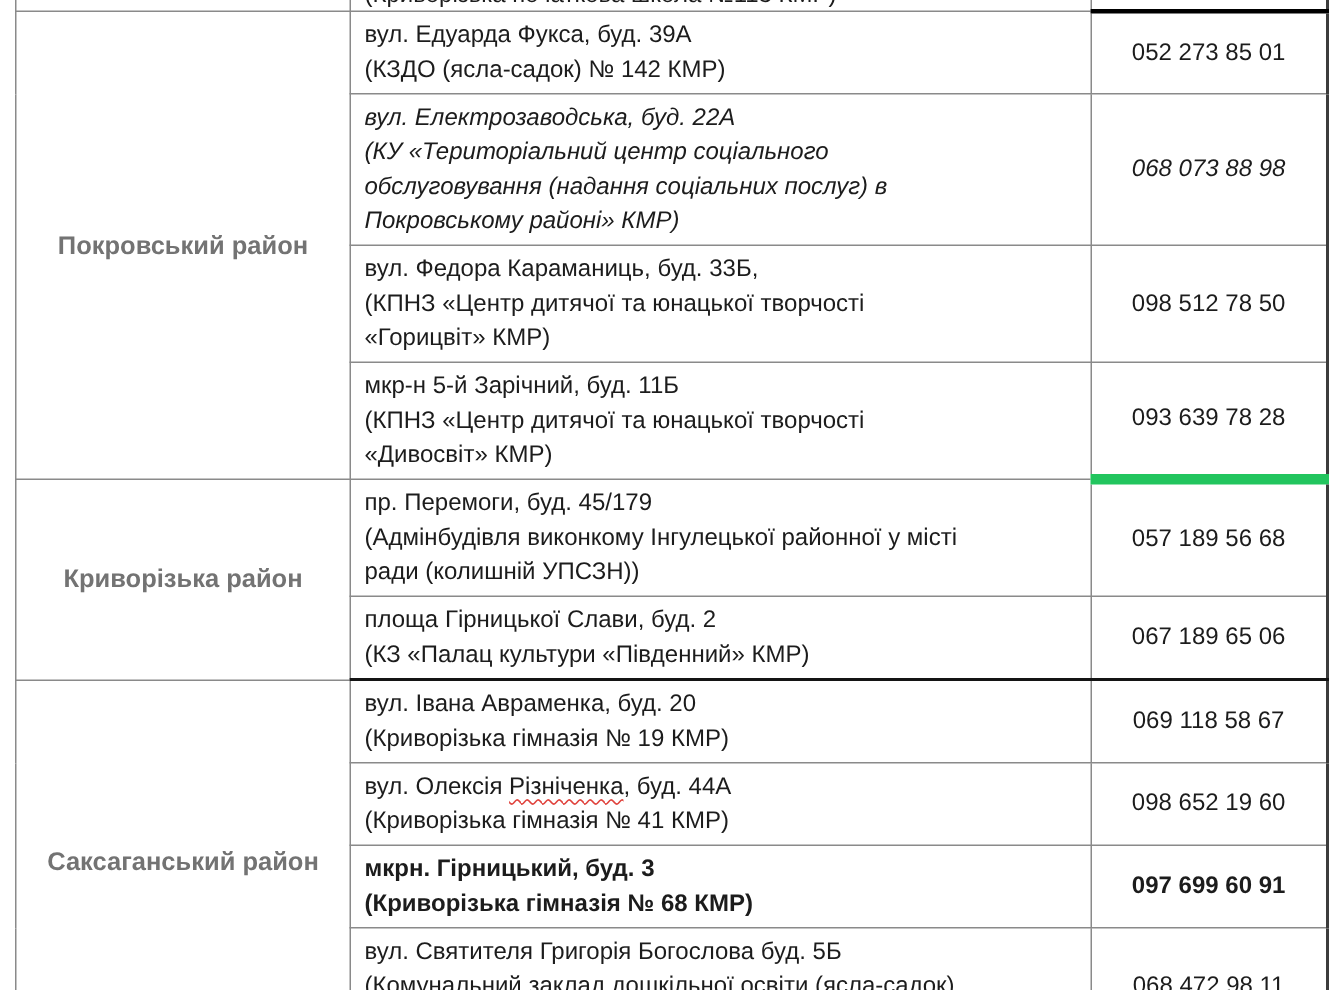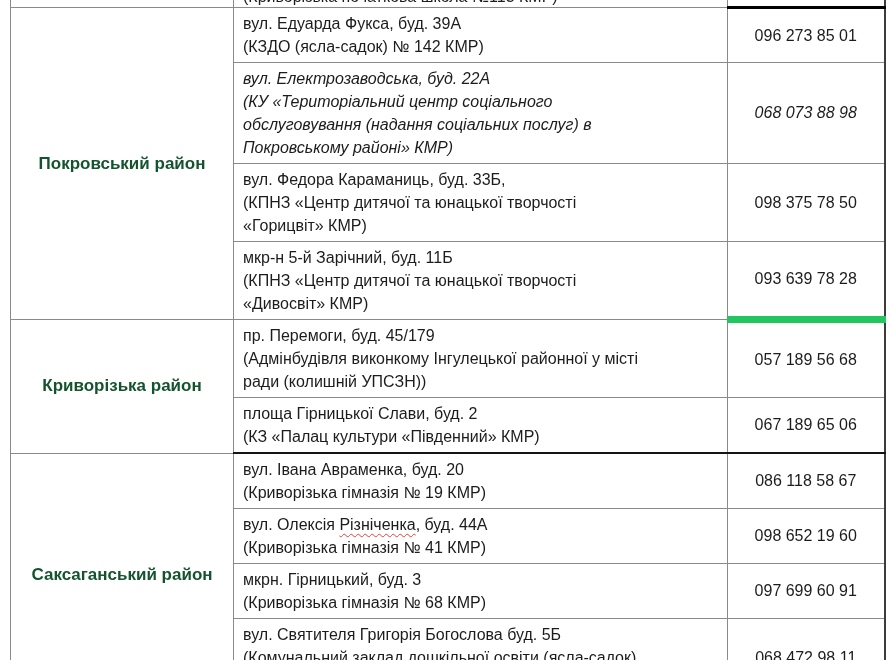--- a/index.html
+++ b/index.html
@@ -31,25 +31,25 @@
 
   
   tr.r1  { height: 51px; }
   tr.r2  { height: 98px; font-style: italic; }
   tr.r3  { height: 76px; }
   tr.r4  { height: 73px; }
   tr.r5  { height: 75px; }
   tr.r6  { height: 53px; }
   tr.r7  { height: 51px; }
   tr.r8  { height: 50px; }
-  tr.r9  { height: 50px; }
+  tr.r9  { height: 50px; font-weight: bold; }
   tr.r10 { height: 70px; }
 
   td.cell-district {
-    text-align: center; font-weight: bold; font-size: 17px; color: #14532d;
+    text-align: center; font-weight: bold; font-size: 17px; color: #737373;
     padding: 2px 6px;
   }
   td.cell-address { padding: 4px 9px; }
   .addr { font-size: 16px; line-height: 23px; white-space: pre-line; }
   td.cell-phone { text-align: center; font-size: 16px; padding: 2px 4px; }
 
   
   td.thick-bottom-phone { border-bottom: 7px solid #22c55e; }
   
   tr.sep-bottom td { border-bottom: 2px solid #141414; }
@@ -85,38 +85,38 @@
       </td>
       <td class="cell-phone cell-phone-cut col-right"></td>
     </tr>
 
     <tr class="r1">
       <td class="cell-district" rowspan="4">Покровський район</td>
       <td class="cell-address">
         <div class="addr">вул. Едуарда Фукса, буд. 39А
 (КЗДО (ясла-садок) № 142 КМР)</div>
       </td>
-      <td class="cell-phone col-right">096 273 85 01</td>
+      <td class="cell-phone col-right">052 273 85 01</td>
     </tr>
     <tr class="r2">
       <td class="cell-address">
         <div class="addr">вул. Електрозаводська, буд. 22А
 (КУ «Територіальний центр соціального
 обслуговування (надання соціальних послуг) в
 Покровському районі» КМР)</div>
       </td>
       <td class="cell-phone col-right">068 073 88 98</td>
     </tr>
     <tr class="r3">
       <td class="cell-address">
         <div class="addr">вул. Федора Караманиць, буд. 33Б,
 (КПНЗ «Центр дитячої та юнацької творчості
 «Горицвіт» КМР)</div>
       </td>
-      <td class="cell-phone col-right">098 375 78 50</td>
+      <td class="cell-phone col-right">098 512 78 50</td>
     </tr>
     <tr class="r4">
       <td class="cell-address">
         <div class="addr">мкр-н 5-й Зарічний, буд. 11Б
 (КПНЗ «Центр дитячої та юнацької творчості
 «Дивосвіт» КМР)</div>
       </td>
       <td class="cell-phone col-right thick-bottom-phone">093 639 78 28</td>
     </tr>
 
@@ -136,21 +136,21 @@
       </td>
       <td class="cell-phone col-right">067 189 65 06</td>
     </tr>
 
     <tr class="r7">
       <td class="cell-district" rowspan="4">Саксаганський район</td>
       <td class="cell-address">
         <div class="addr">вул. Івана Авраменка, буд. 20
 (Криворізька гімназія № 19 КМР)</div>
       </td>
-      <td class="cell-phone col-right">086 118 58 67</td>
+      <td class="cell-phone col-right">069 118 58 67</td>
     </tr>
     <tr class="r8">
       <td class="cell-address">
         <div class="addr"><span>вул. Олексія </span><span class="misspelled">Різніченка</span><span>, буд. 44А
 (Криворізька гімназія № 41 КМР)</span></div>
       </td>
       <td class="cell-phone col-right">098 652 19 60</td>
     </tr>
     <tr class="r9">
       <td class="cell-address">

